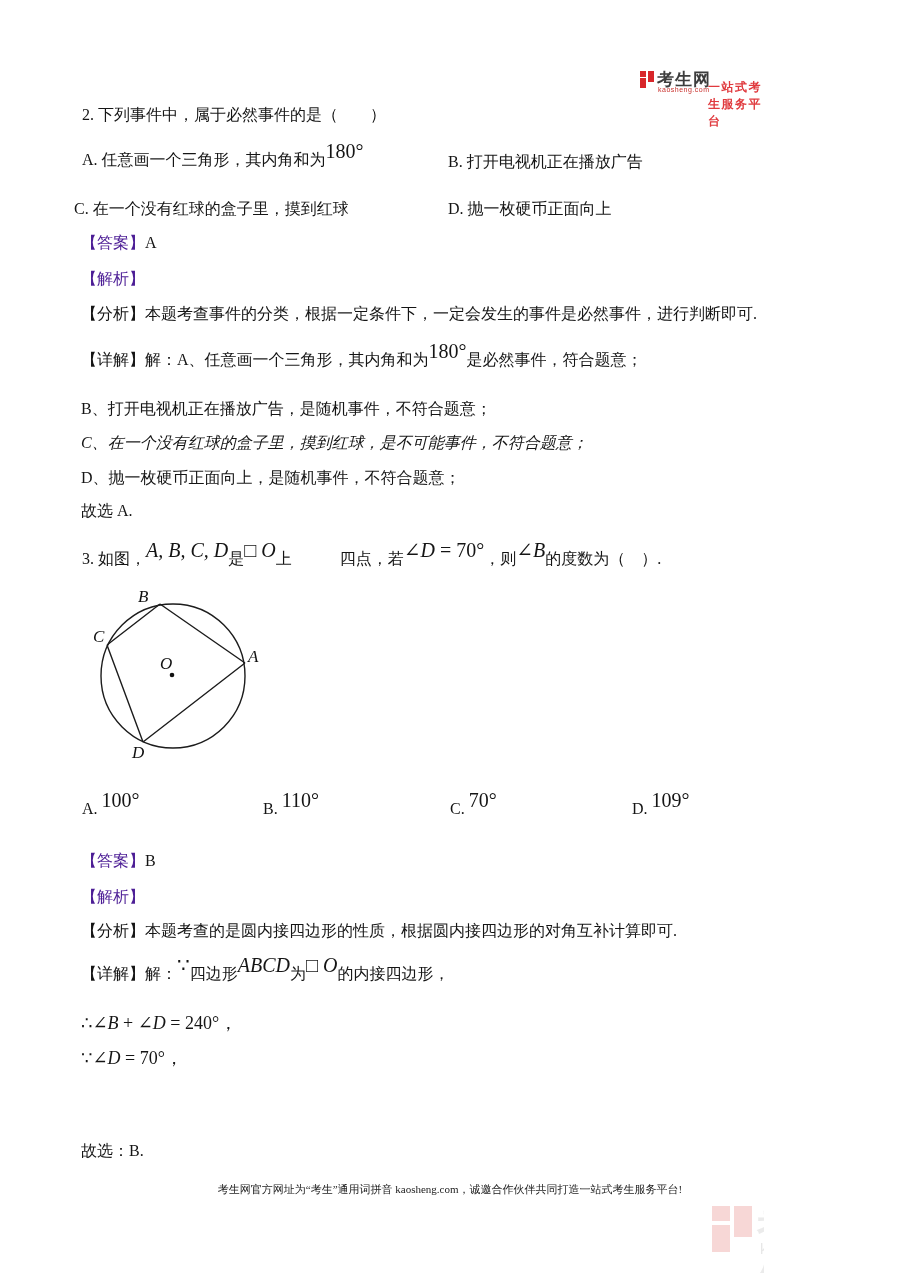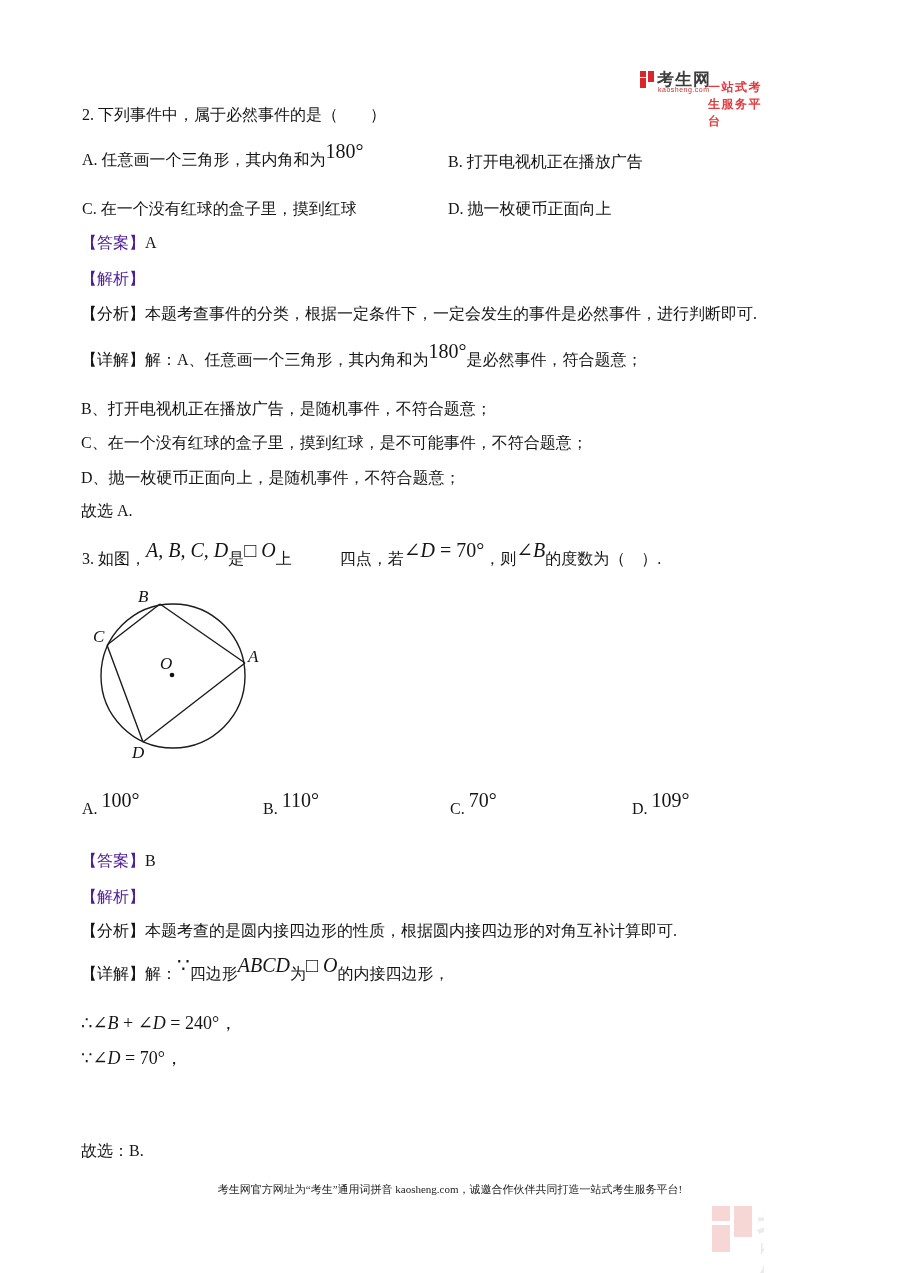--- a/index.html
+++ b/index.html
@@ -61,29 +61,29 @@
     <div class="b2"></div>
     <div class="b3"></div>
   </div>
   <div class="brand-name">考生网</div>
   <div class="brand-domain">kaosheng.com</div>
   <div class="brand-slogan">一站式考生服务平台</div>
 
   <div class="ln" style="left:82px;top:104px;">2. 下列事件中，属于必然事件的是（　　）</div>
   <div class="ln" style="left:82px;top:149px;"><span class="seg">A. 任意画一个三角形，其内角和为</span><span class="seg ru">180°</span></div>
   <div class="ln" style="left:448px;top:151px;">B. 打开电视机正在播放广告</div>
-  <div class="ln" style="left:82px;top:198px;">C. 在一个没有红球的盒子里，摸到红球</div>
+  <div class="ln" style="left:74px;top:198px;">C. 在一个没有红球的盒子里，摸到红球</div>
   <div class="ln" style="left:448px;top:198px;">D. 抛一枚硬币正面向上</div>
 
   <div class="ln" style="left:81px;top:232px;"><span class="tag">【答案】</span><span>A</span></div>
   <div class="ln tag" style="left:81px;top:268px;">【解析】</div>
   <div class="ln" style="left:81px;top:303px;"><span>【分析】</span><span>本题考查事件的分类，根据一定条件下，一定会发生的事件是必然事件，进行判断即可.</span></div>
   <div class="ln" style="left:81px;top:349px;"><span>【详解】</span><span><span class="seg">解：A、任意画一个三角形，其内角和为</span><span class="seg ru">180°</span><span class="seg">是必然事件，符合题意；</span></span></div>
   <div class="ln" style="left:81px;top:398px;">B、打开电视机正在播放广告，是随机事件，不符合题意；</div>
-  <div class="ln" style="left:81px;top:432px;">C、在一个没有红球的盒子里，摸到红球，是不可能事件，不符合题意；</div>
+  <div class="ln" style="left:81px;top:432px;font-style:italic;">C、在一个没有红球的盒子里，摸到红球，是不可能事件，不符合题意；</div>
   <div class="ln" style="left:81px;top:467px;">D、抛一枚硬币正面向上，是随机事件，不符合题意；</div>
   <div class="ln" style="left:81px;top:500px;">故选 A.</div>
 
   <div class="ln" style="left:82px;top:548px;"><span class="seg">3. 如图，</span><span class="seg ri">A, B, C, D</span><span class="seg">是</span><span class="seg ru">□</span><span class="seg ri"> O</span><span class="seg">上　　　</span><span class="seg">四点，若</span><span class="seg ru">∠</span><span class="seg ri">D</span><span class="seg ru"> = 70°</span><span class="seg">，则</span><span class="seg ru">∠</span><span class="seg ri">B</span><span class="seg">的度数为（　）.</span></div>
 
   <svg class="fig" viewBox="0 0 175 200">
     <circle class="stroke" cx="87" cy="100" r="72"></circle>
     <path class="stroke" d="M74 28 L159 87 M74 28 L21 69 M21 69 L57 166 M57 166 L159 87"></path>
     <circle cx="86" cy="99" r="2.3" fill="#111"></circle>
     <text x="52" y="26">B</text>

